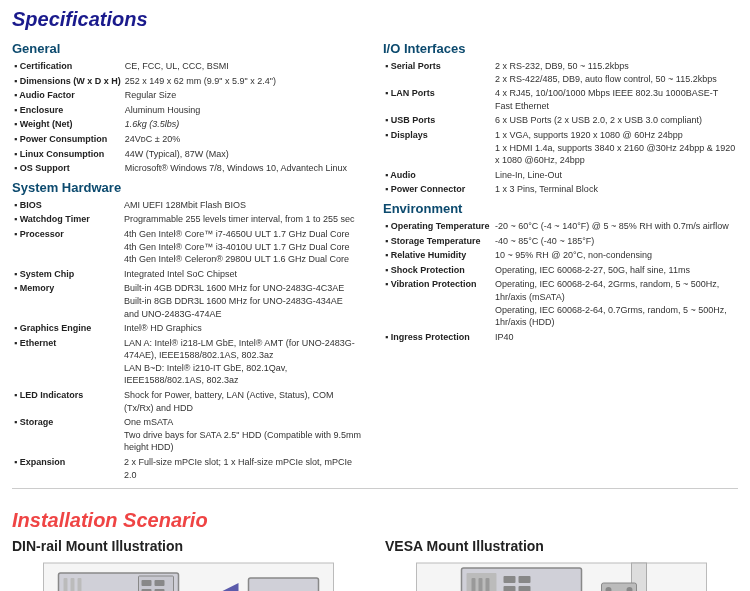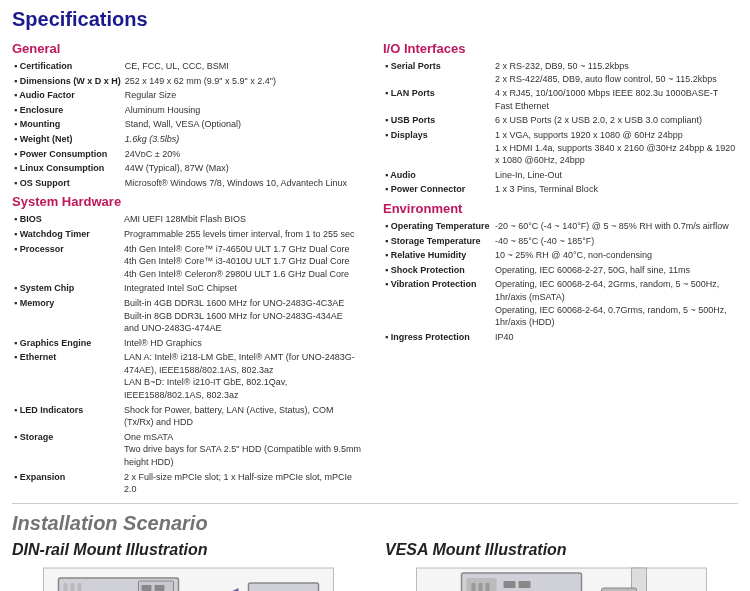--- a/index.html
+++ b/index.html
@@ -20,35 +20,36 @@
     }
     .main-content {
       flex: 1;
       padding: 8px 12px 4px 12px;
     }
     .page-title {
       font-size: 20px;
       font-weight: bold;
       color: #1a1a8c;
       margin-bottom: 6px;
+      font-style: italic;
     }
     .two-col {
       display: flex;
       gap: 16px;
     }
     .left-col {
       flex: 1;
     }
     .right-col {
       flex: 1;
     }
     .section-title {
       font-size: 13px;
       font-weight: bold;
-      color: #be185d;
+      color: #0c4a6e;
       margin-bottom: 3px;
       margin-top: 4px;
     }
     .spec-table {
       width: 100%;
       border-collapse: collapse;
     }
     .spec-table td {
       vertical-align: top;
       padding: 1px 2px;
@@ -67,39 +68,38 @@
     }
     .spec-value {
       color: #333;
     }
     .installation-section {
       margin-top: 6px;
     }
     .installation-title {
       font-size: 20px;
       font-weight: bold;
-      color: #737373;
+      color: #ef4444;
       font-style: italic;
       margin-bottom: 6px;
       border-top: 1px solid #ccc;
-      padding-top: 8px;
+      padding-top: 20px;
     }
     .install-two-col {
       display: flex;
       gap: 20px;
       align-items: flex-start;
     }
     .install-col {
       flex: 1;
     }
     .install-col-title {
-      font-size: 16px;
+      font-size: 14px;
       font-weight: bold;
       margin-bottom: 4px;
-      font-style: italic;
     }
     
     .din-rail-svg, .vesa-svg {
       width: 100%;
       height: 80px;
     }
   </style>
 </head>
 <body>
 
@@ -124,24 +124,20 @@
               </tr>
               <tr>
                 <td class="spec-label">Audio Factor</td>
                 <td class="spec-value" style="white-space: pre-line; margin-left: 24px;">Regular Size</td>
               </tr>
               <tr>
                 <td class="spec-label">Enclosure</td>
                 <td class="spec-value" style="white-space: pre-line;">Aluminum Housing</td>
               </tr>
               <tr>
-                <td class="spec-label">Mounting</td>
-                <td class="spec-value" style="white-space: pre-line;">Stand, Wall, VESA (Optional)</td>
-              </tr>
-              <tr>
                 <td class="spec-label">Weight (Net)</td>
                 <td class="spec-value" style="white-space: pre-line; font-style: italic;">1.6kg (3.5lbs)</td>
               </tr>
               <tr>
                 <td class="spec-label">Power Consumption</td>
                 <td class="spec-value" style="white-space: pre-line;">24VᴅC ± 20%</td>
               </tr>
               <tr>
                 <td class="spec-label">Linux Consumption</td>
                 <td class="spec-value" style="white-space: pre-line;">44W (Typical), 87W (Max)</td>
@@ -246,21 +242,21 @@
               <tr>
                 <td class="spec-label">Operating Temperature</td>
                 <td class="spec-value" style="white-space: pre-line;">-20 ~ 60°C (-4 ~ 140°F) @ 5 ~ 85% RH with 0.7m/s airflow</td>
               </tr>
               <tr>
                 <td class="spec-label">Storage Temperature</td>
                 <td class="spec-value" style="white-space: pre-line;">-40 ~ 85°C (-40 ~ 185°F)</td>
               </tr>
               <tr>
                 <td class="spec-label">Relative Humidity</td>
-                <td class="spec-value" style="white-space: pre-line;">10 ~ 25% RH @ 40°C, non-condensing</td>
+                <td class="spec-value" style="white-space: pre-line;">10 ~ 95% RH @ 20°C, non-condensing</td>
               </tr>
               <tr>
                 <td class="spec-label">Shock Protection</td>
                 <td class="spec-value" style="white-space: pre-line;">Operating, IEC 60068-2-27, 50G, half sine, 11ms</td>
               </tr>
               <tr>
                 <td class="spec-label">Vibration Protection</td>
                 <td class="spec-value" style="white-space: pre-line;">Operating, IEC 60068-2-64, 2Grms, random, 5 ~ 500Hz, 1hr/axis (mSATA)
 Operating, IEC 60068-2-64, 0.7Grms, random, 5 ~ 500Hz, 1hr/axis (HDD)</td>
               </tr>

